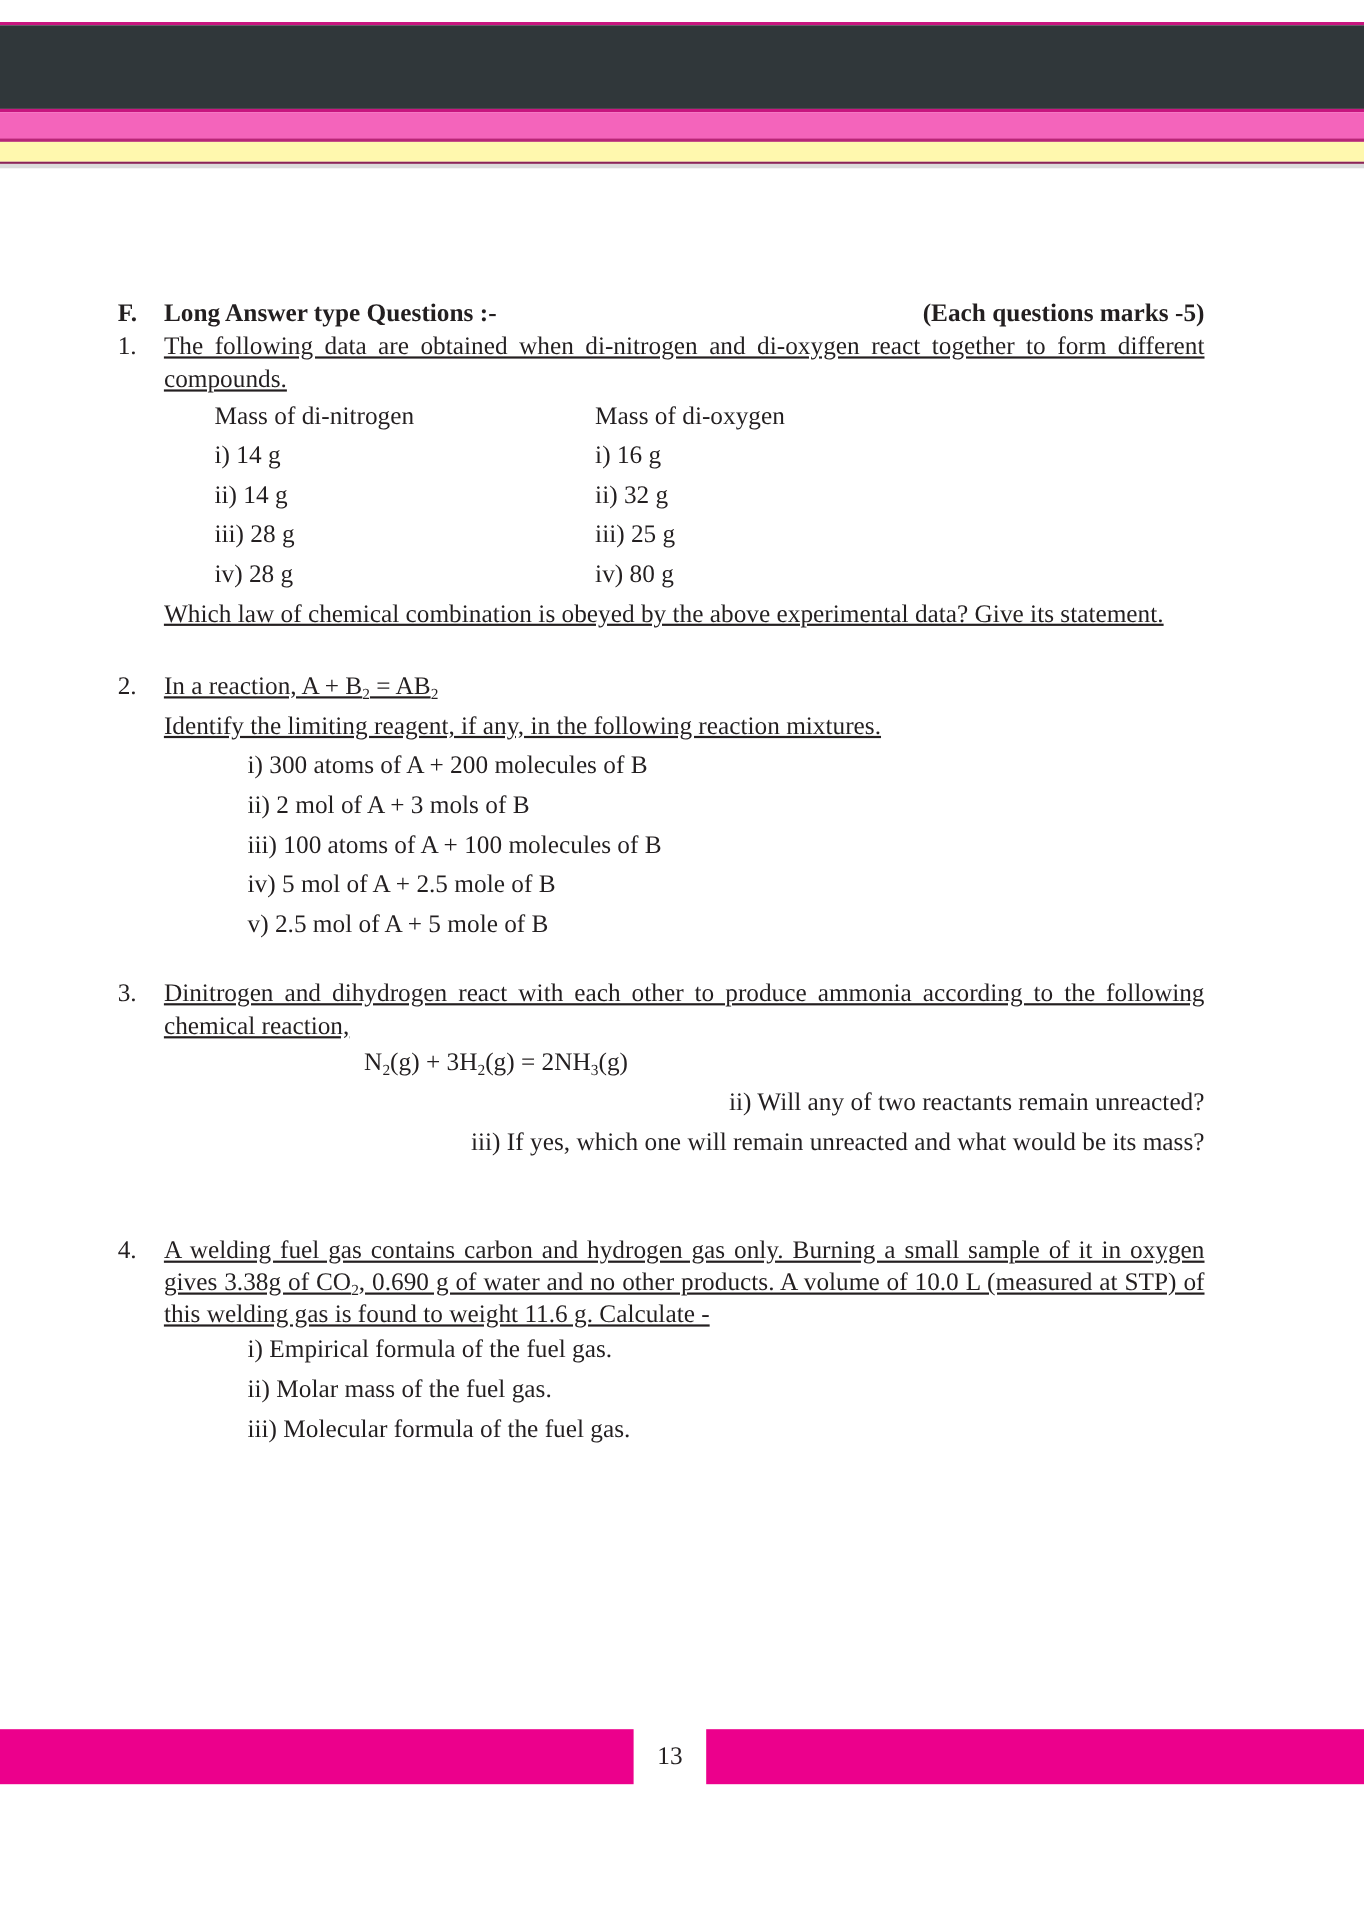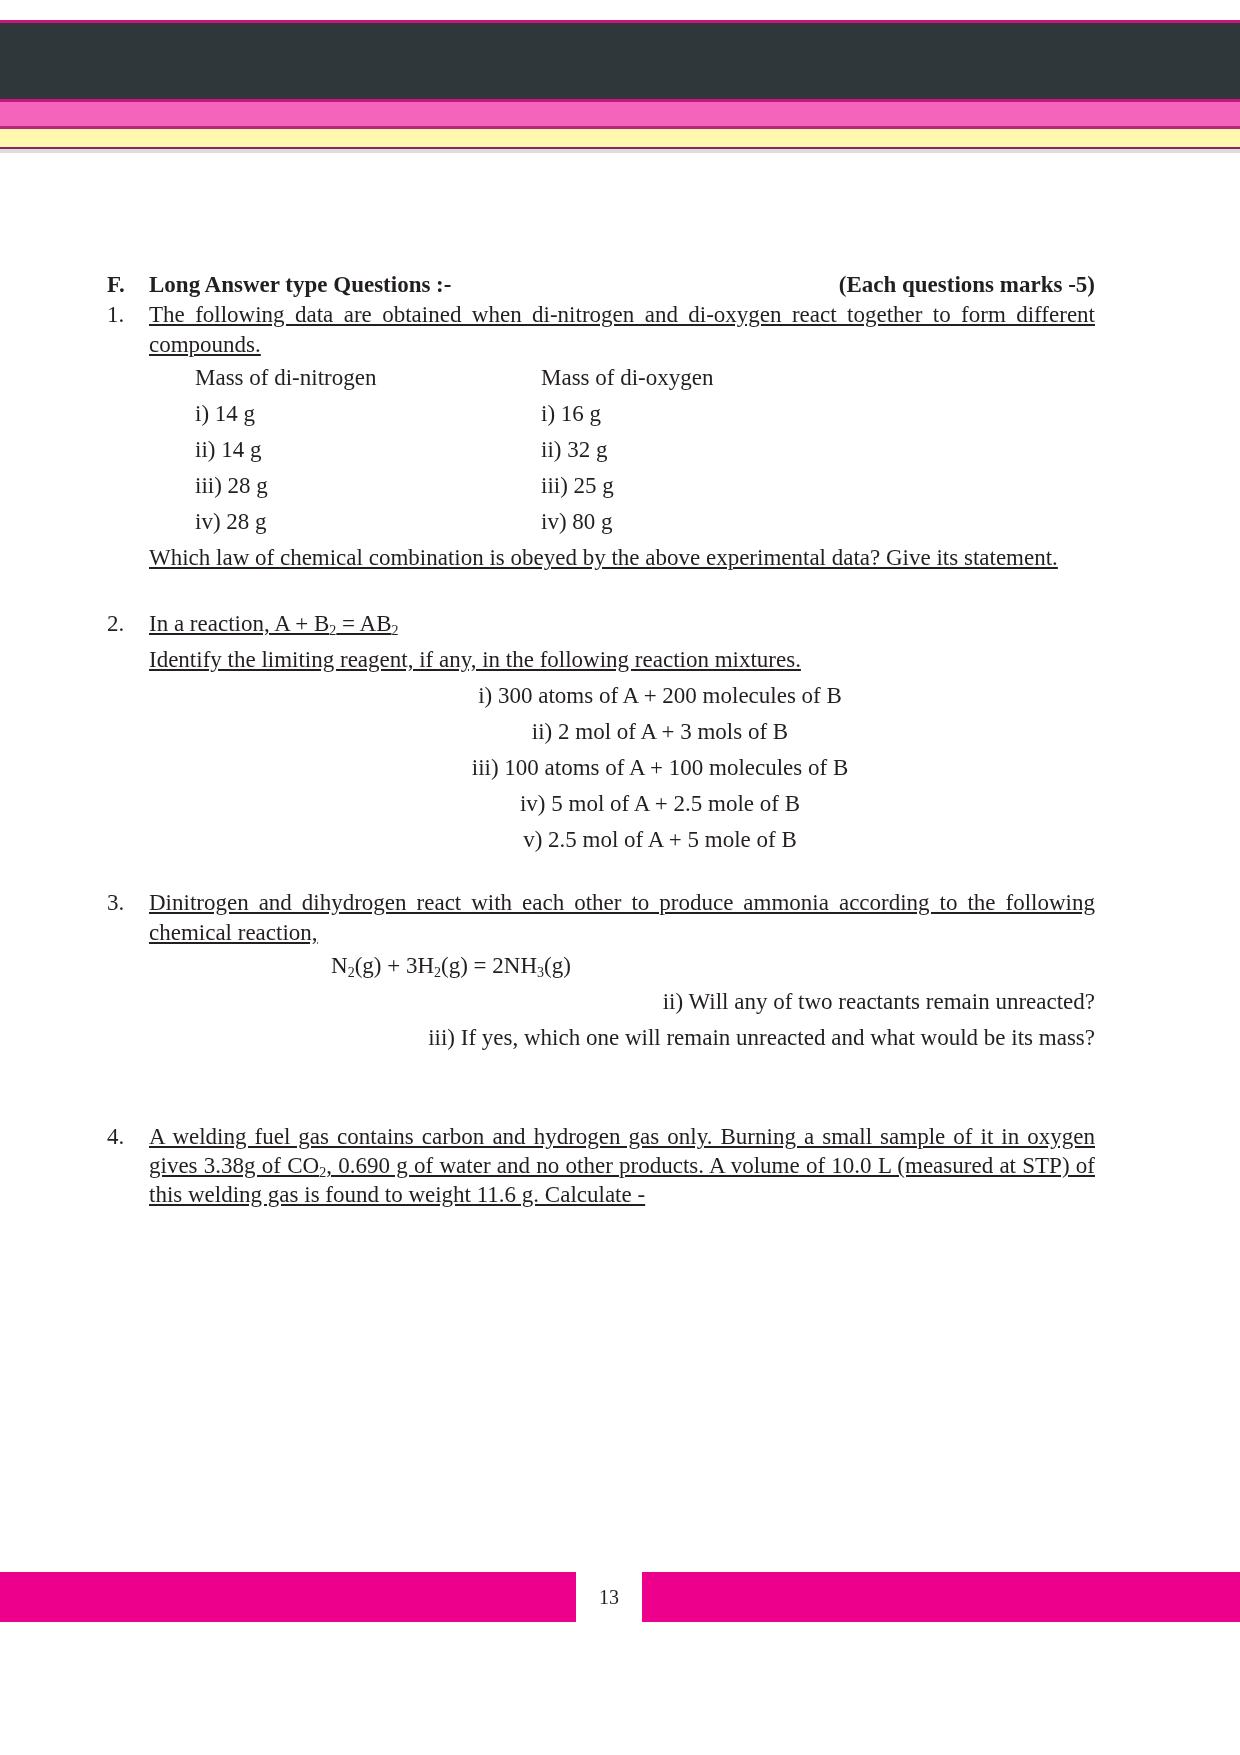--- a/index.html
+++ b/index.html
@@ -17,34 +17,34 @@
   .content { position: absolute; left: 107px; top: 270px; width: 988px; font-size: 23px; line-height: 30px; }
   .row { position: relative; }
   .num { position: absolute; left: 0; top: 0; }
   .body { margin-left: 42px; text-align: justify; text-decoration: underline; }
   .section-head { display: flex; justify-content: space-between; font-weight: bold; }
   .section-head .left { display: flex; }
   .section-head .letter { width: 42px; }
   .tbl { display: grid; grid-template-columns: 346px 300px; margin-left: 88px; }
   .tbl div { height: 36px; line-height: 36px; }
   .sublist { margin-left: 118px; }
-  .sublist div { height: 36px; line-height: 36px; text-align: center; }
+  .sublist div { height: 36px; line-height: 36px; }
   .sublist2 { margin-left: 42px; text-align: right; }
   .sublist2 div { line-height: 36px; }
   .eq { margin-left: 224px; line-height: 36px; }
   sub { font-size: 14px; vertical-align: -4px; line-height: 0; }
   sup { font-size: 14px; vertical-align: 8px; line-height: 0; }
   .gap1 { height: 30px; }
   .gap2 { height: 30px; }
   .gap3 { height: 66px; }
 
   .footer-left { position: absolute; left: 0; top: 1572px; width: 576px; height: 50px; background: #ec008c; }
   .footer-right { position: absolute; left: 642px; top: 1572px; width: 598px; height: 50px; background: #ec008c; }
   .page-num { position: absolute; left: 576px; top: 1572px; width: 66px; height: 50px; line-height: 50px;
-              text-align: center; font-size: 20px; }
+              text-align: center; font-size: 23px; }
 </style>
 </head>
 <body>
 
 <div>
   <div class="hdr-top-line"></div>
   <div class="hdr-dark"></div>
   <div class="hdr-line2"></div>
   <div class="hdr-pink"></div>
   <div class="hdr-line3"></div>
@@ -107,17 +107,22 @@
     <div>ii) Will any of two reactants remain unreacted?</div>
     <div>iii) If yes, which one will remain unreacted and what would be its mass?</div>
   </div>
 
   <div class="gap3"></div>
 
   <div class="row" style="line-height:29px">
     <span class="num">4.</span>
     <div class="body"><span>A welding fuel gas contains carbon and hydrogen gas only. Burning a small sample of it in oxygen gives 3.38g of CO</span><sub>2</sub><span>, 0.690 g of water and no other products. A volume of 10.0 L (measured at STP) of this welding gas is found to weight 11.6 g. Calculate -</span></div>
   </div>
+  <div class="sublist">
+    <div>i) Empirical formula of the fuel gas.</div>
+    <div>ii) Molar mass of the fuel gas.</div>
+    <div>iii) Molecular formula of the fuel gas.</div>
+  </div>
 </div>
 
 <div class="footer-left"></div>
 <div class="page-num">13</div>
 <div class="footer-right"></div>
 
 </body></html>

